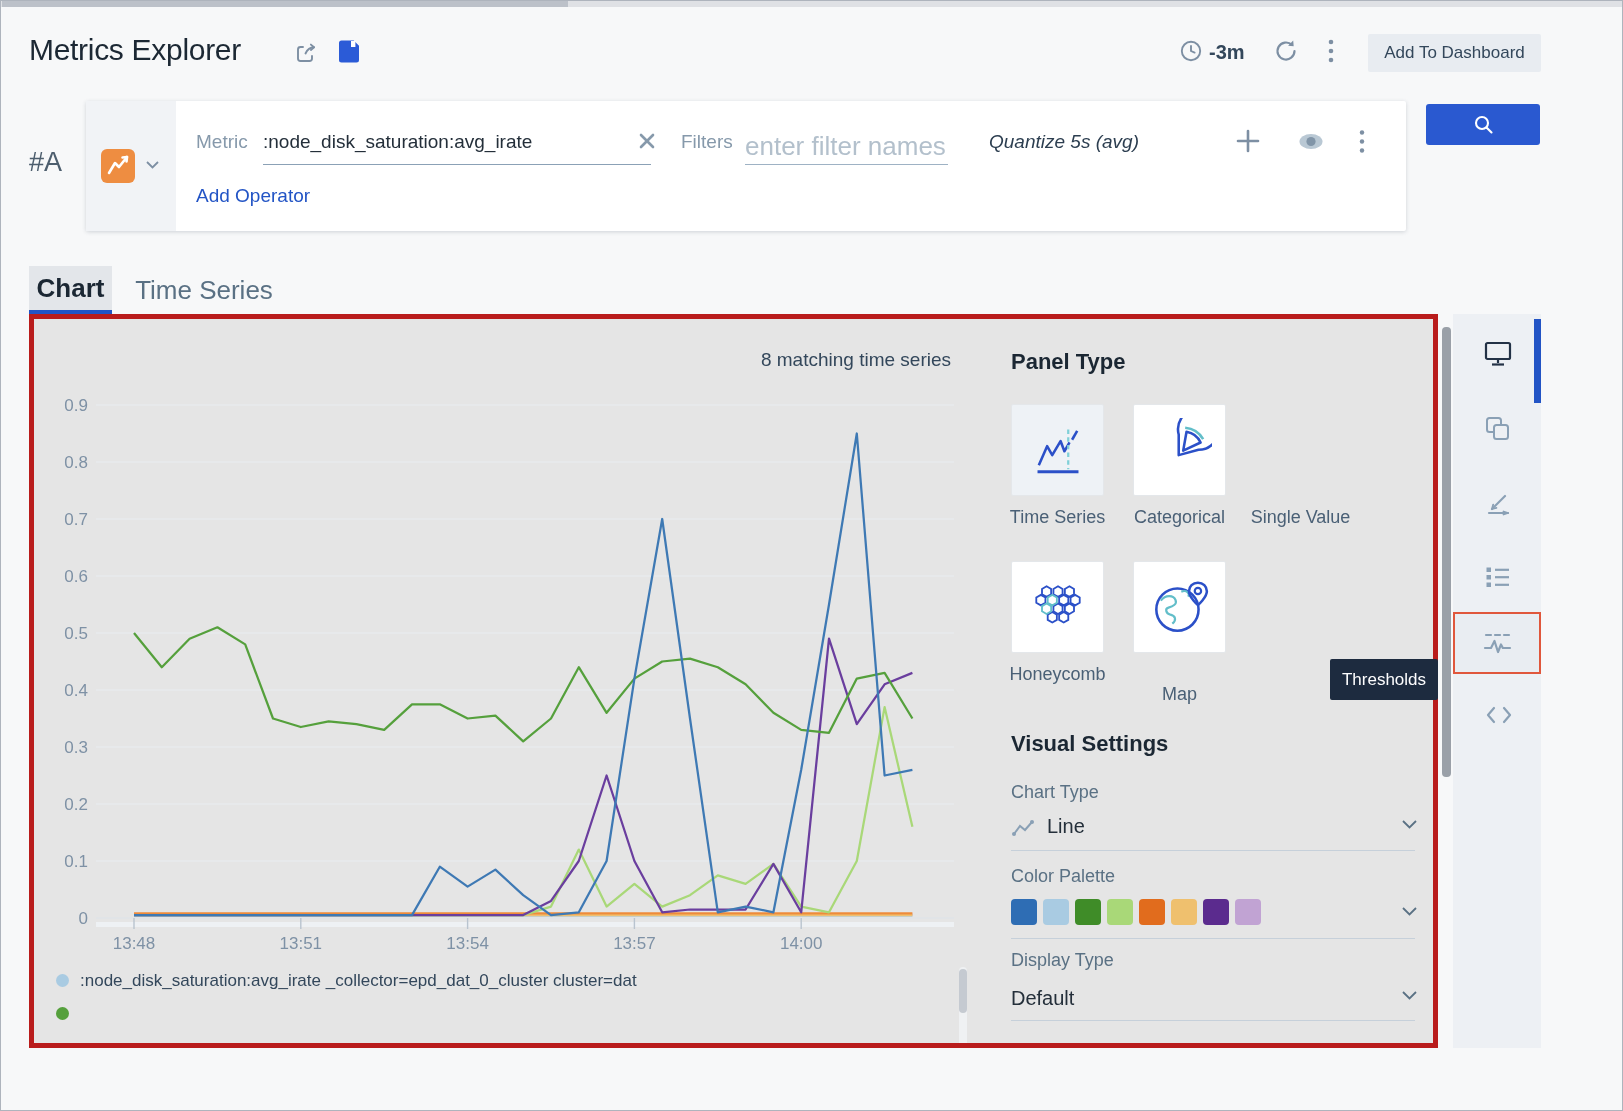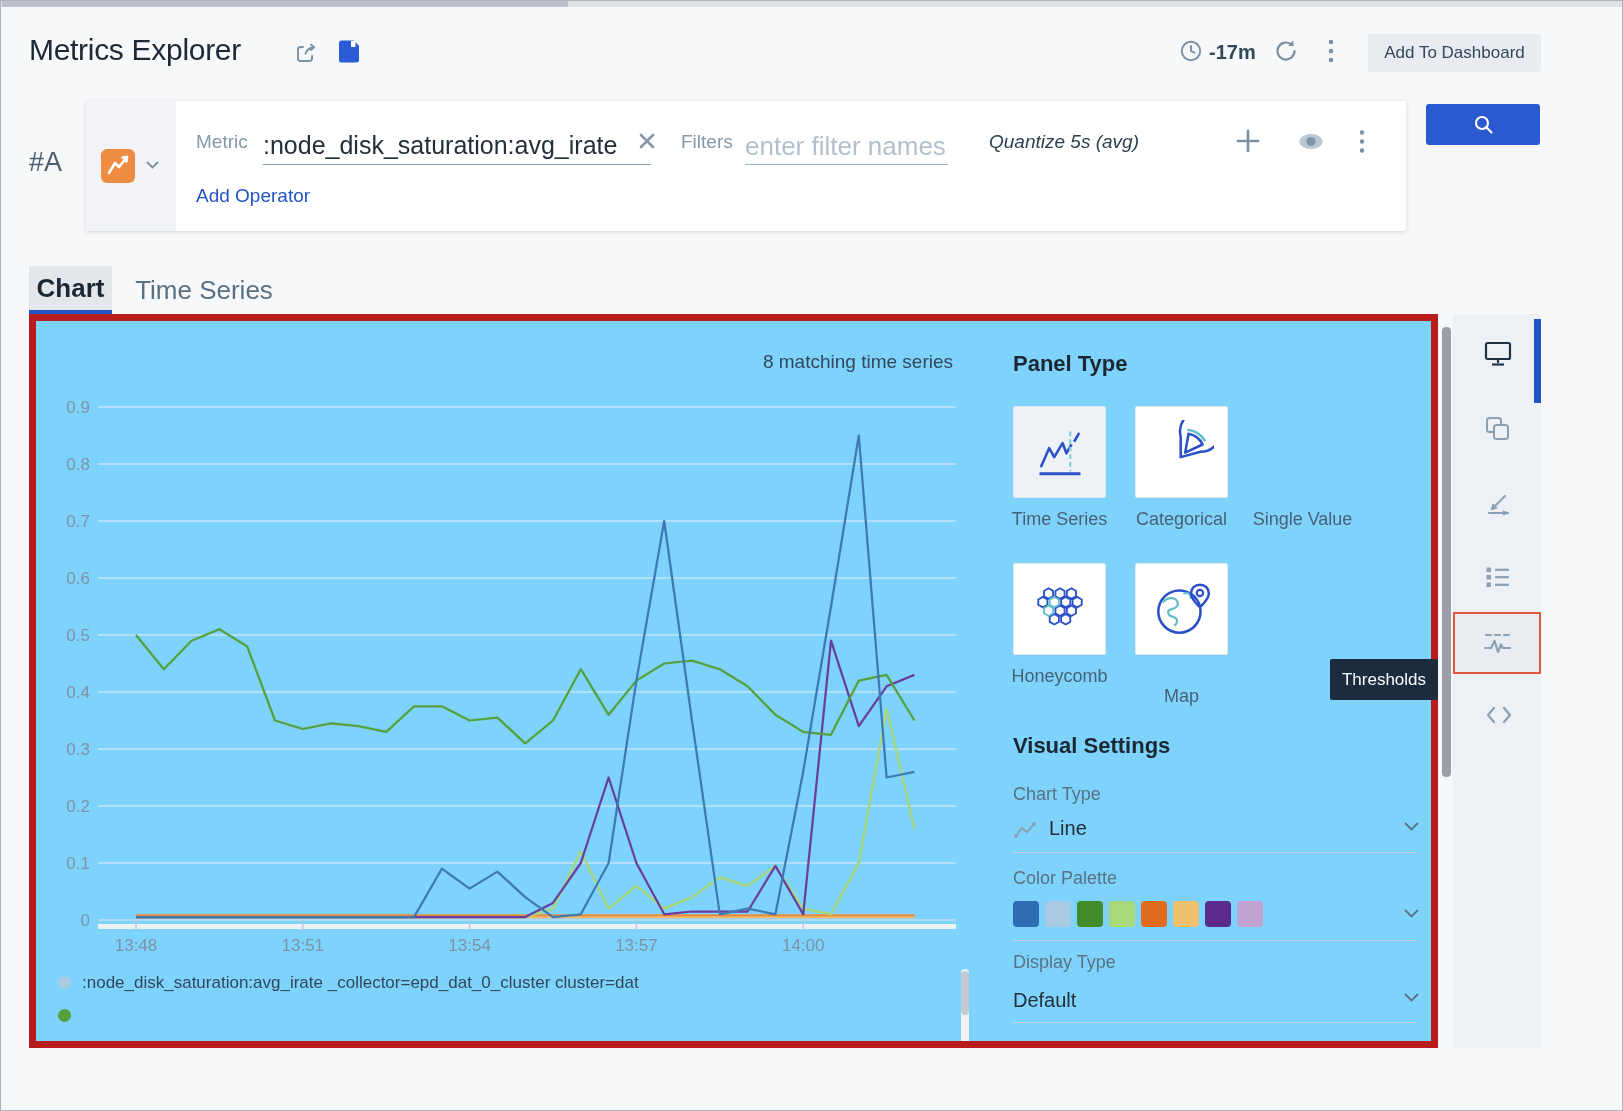--- a/index.html
+++ b/index.html
@@ -10,32 +10,32 @@
   
   .page-title{font-size:30px;font-weight:500;color:#1c2834;letter-spacing:-0.3px;}
   .time-range{font-size:20px;font-weight:700;color:#33475b;}
   .btn-secondary{background:#e8ecf1;border:none;border-radius:2px;font-family:inherit;
     font-size:17px;color:#33475b;cursor:pointer;}
   
   .query-card{background:#fff;border-radius:2px;box-shadow:0 1px 4px rgba(30,45,64,.18);}
   .type-cell{background:#f1f3f6;}
   .metric-icon{background:#ee8d41;border-radius:6px;}
   .q-label{font-size:19px;color:#8699ab;}
-  .q-value{font-size:25px;color:#242f3a;}
+  .q-value{font-size:19px;color:#242f3a;}
   .q-placeholder{font-size:26px;color:#b3c0cc;}
   .q-underline{height:1px;background:#8ba1b6;}
   .quantize{font-size:19px;font-style:italic;color:#2c3e50;}
   .link{font-size:19px;font-weight:500;color:#2254c5;cursor:pointer;text-decoration:none;}
   .search-btn{background:#2a59d0;border:none;border-radius:3px;cursor:pointer;}
   
   .tab{font-size:26px;display:flex;align-items:center;justify-content:center;cursor:pointer;}
   .tab.active{background:#e3e6ea;color:#1b2733;font-weight:700;border-bottom:4px solid #2254c5;box-sizing:border-box;}
   .tab.inactive{color:#5a7184;}
   
-  .content-card{background:#7dd3fc;border:7px solid #b91c1c;box-sizing:border-box;overflow:hidden;}
+  .content-card{background:#e5e5e5;border:5px solid #b91c1c;box-sizing:border-box;overflow:hidden;}
   .matching{font-size:19px;color:#33475b;text-align:right;}
   .axis-label{fill:#7e91a5;font-size:17px;font-family:"Liberation Sans",sans-serif;}
   .legend-row{display:flex;align-items:center;height:33px;cursor:pointer;}
   .legend-dot{width:13px;height:13px;border-radius:50%;margin-right:11px;flex:none;}
   .legend-label{font-size:17px;color:#33475b;white-space:nowrap;}
   
   .section-h{font-size:22px;font-weight:700;color:#1b2733;}
   .field-label{font-size:18px;color:#5a7184;}
   .panel-box{width:93px;height:92px;border:1px solid #e4e7ea;border-radius:2px;box-sizing:border-box;
     display:flex;align-items:center;justify-content:center;background:#fff;cursor:pointer;}
@@ -76,21 +76,21 @@
       <rect x="12" y="1" width="4.4" height="6" fill="#ffffff"></rect>
     </svg>
   </span>
 
   <span class="abs" style="left:1178px;top:38px;cursor:pointer;">
     <svg width="24" height="24" viewBox="0 0 24 24" fill="none" stroke="#7d8fa3" stroke-width="1.9" stroke-linecap="round">
       <circle cx="12" cy="12" r="9.2"></circle>
       <path d="M12 7 V12 L15.6 13.6"></path>
     </svg>
   </span>
-  <span class="abs time-range" style="left:1208px;top:40px;cursor:pointer;">-17m</span>
+  <span class="abs time-range" style="left:1208px;top:40px;cursor:pointer;">-3m</span>
 
   <span class="abs" style="left:1272px;top:37px;cursor:pointer;">
     <svg width="26" height="26" viewBox="0 0 26 26" fill="none">
       <path d="M21.5 13 a8.5 8.5 0 1 1 -2.6 -6.1" stroke="#7d8fa3" stroke-width="2.2" fill="none" stroke-linecap="round"></path>
       <path d="M20.2 2.6 l0.5 5.6 -5.6 -0.5 z" fill="#7d8fa3"></path>
     </svg>
   </span>
 
   <span class="abs" style="left:1326px;top:37px;cursor:pointer;">
     <svg width="8" height="26" viewBox="0 0 8 26" fill="#7d8fa3">

